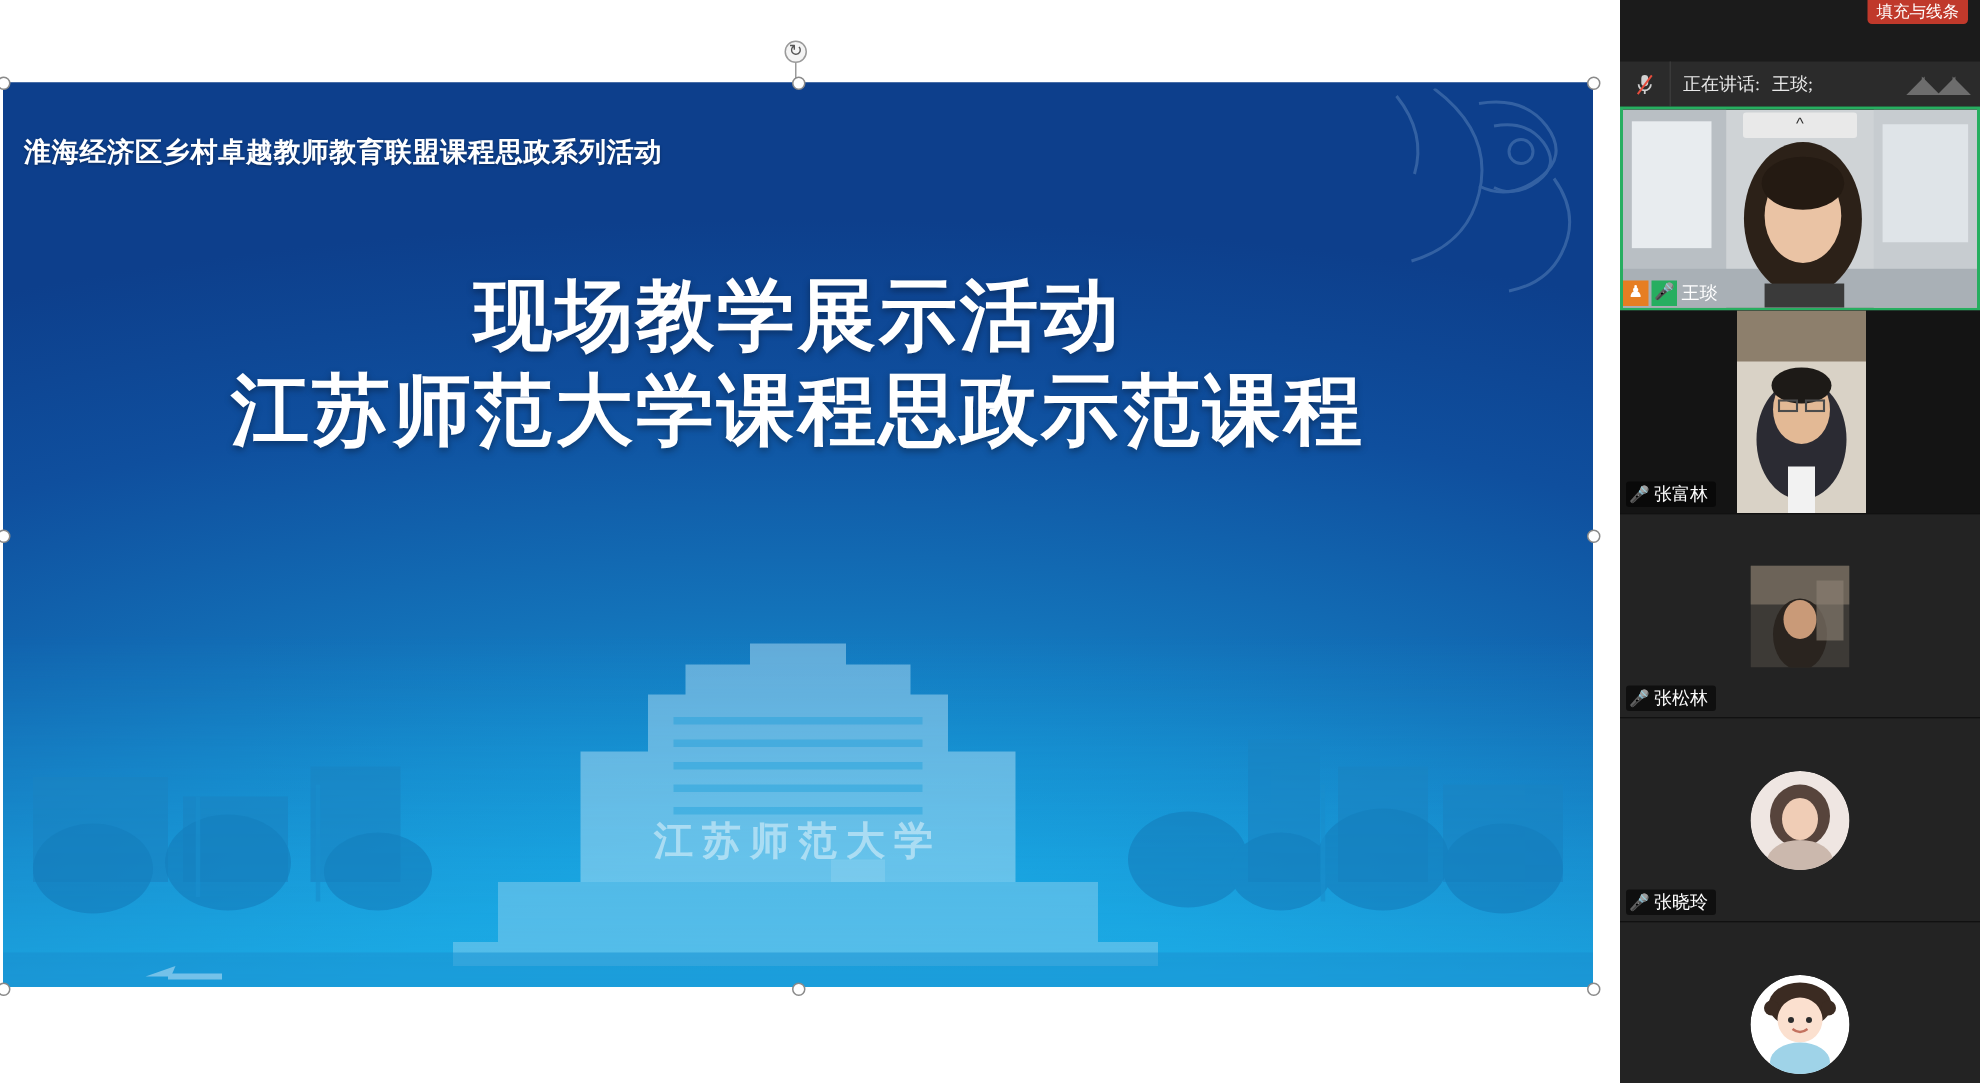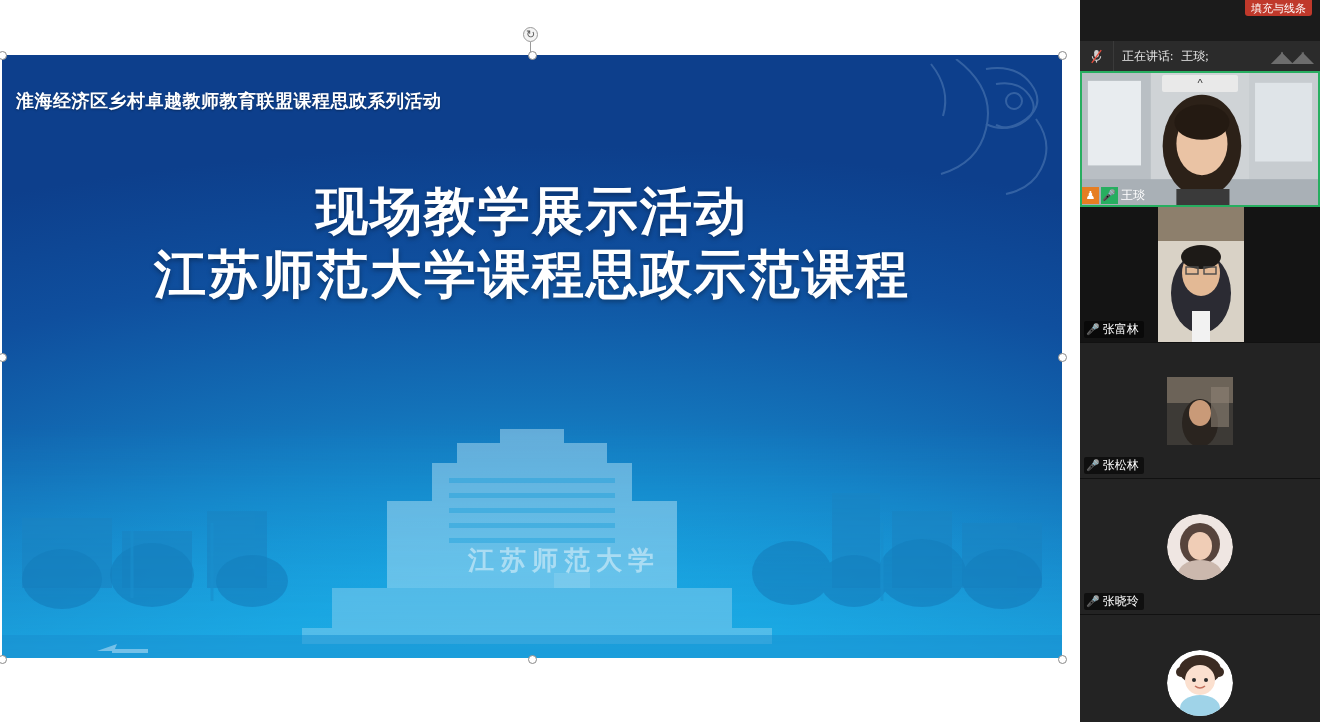--- a/index.html
+++ b/index.html
@@ -112,21 +112,20 @@
 
   .building-name {
     position: absolute;
     left: 0; bottom: 80px;
     width: 1060px;
     text-align: center;
     color: rgba(255,255,255,0.45);
     font-size: 26px;
     letter-spacing: 6px;
     font-weight: bold;
-    margin-left: 32px;
   }
 
   
   .sel-handle {
     position: absolute;
     width: 9px; height: 9px;
     border-radius: 50%;
     background: #ffffff;
     border: 1px solid #8a8a8a;
   }

